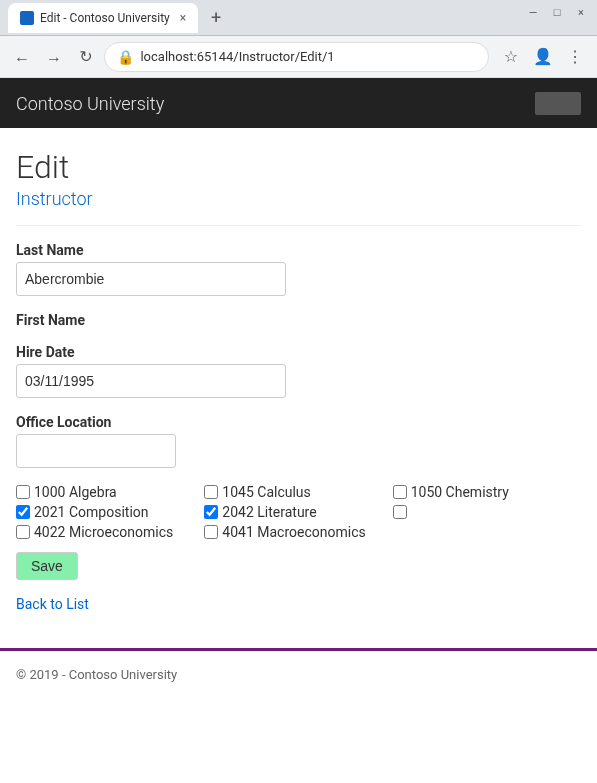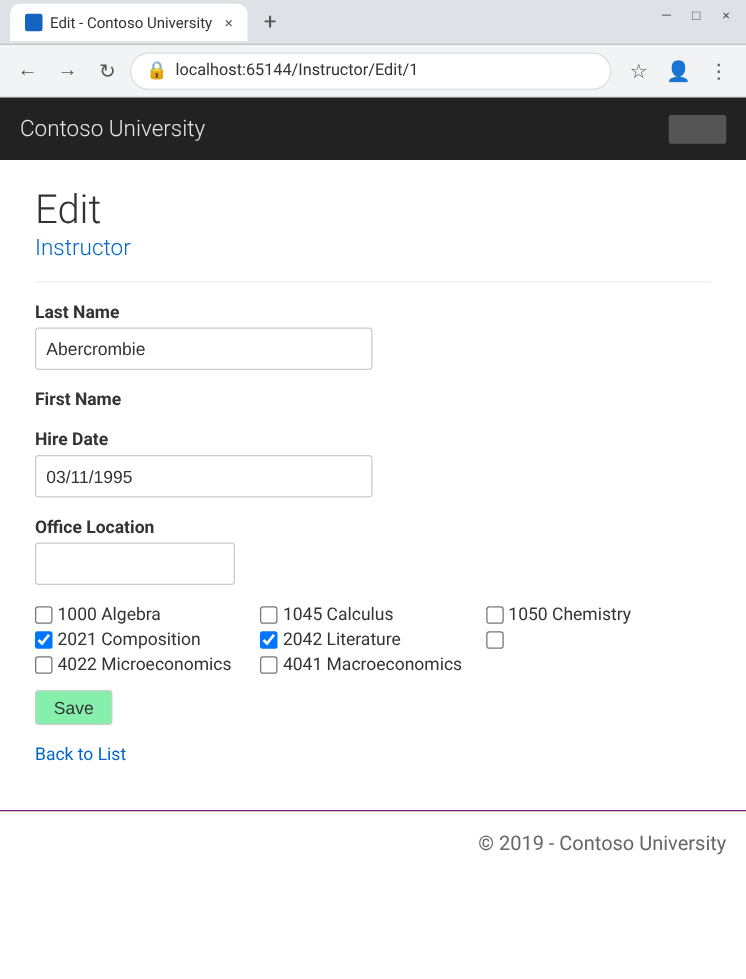--- a/index.html
+++ b/index.html
@@ -139,21 +139,21 @@
       color: #fff;
       border: none;
       padding: 4px 12px;
       font-size: 13px;
       cursor: pointer;
       border-radius: 2px;
     }
 
     
     .page-content {
-      padding: 20px 28px;
+      padding: 20px 16px;
     }
     .page-heading {
       font-size: 32px;
       font-weight: 300;
       color: #333;
       line-height: 1.2;
     }
     .page-subheading {
       font-size: 18px;
       font-weight: 300;
@@ -223,25 +223,24 @@
     
     .back-link {
       color: #0066cc;
       text-decoration: none;
       font-size: 14px;
     }
 
     
     .page-footer {
       padding: 16px;
-      border-top: 1px solid #701a75;
-      font-size: 16px;
+      border-top: 3px solid #701a75;
+      font-size: 13px;
       color: #666;
       margin-top: 16px;
-      text-align: right;
     }
 
     .titlebar-wrapper {
       position: relative;
       background: #dee1e6;
     }
   </style>
 </head>
 <body>
 

